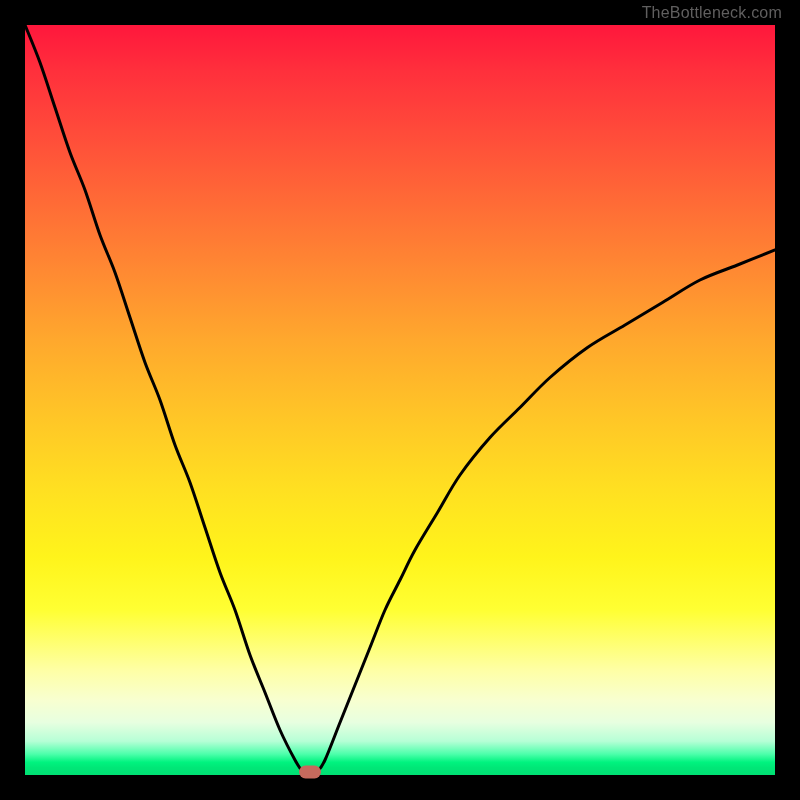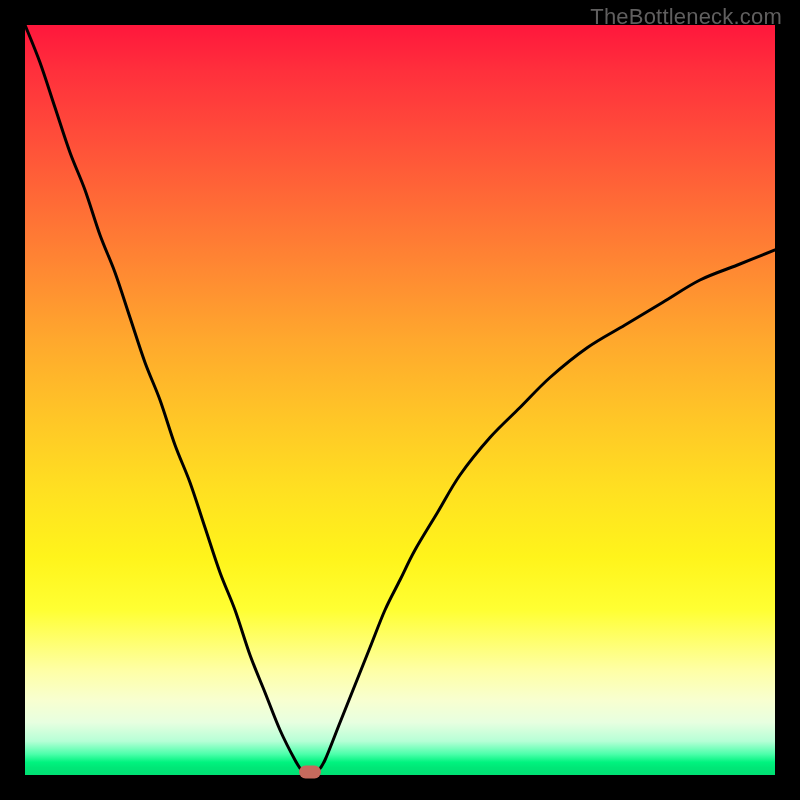--- a/index.html
+++ b/index.html
@@ -8,21 +8,21 @@
     position: relative;
     width: 800px;
     height: 800px;
     background: #000;
   }
   .watermark {
     position: absolute;
     top: 4px;
     right: 18px;
     font-family: Arial, Helvetica, sans-serif;
-    font-size: 22px;
+    font-size: 16px;
     font-weight: 500;
     color: #605f5f;
     letter-spacing: 0.2px;
   }
   .plot {
     position: absolute;
     left: 25px;
     top: 25px;
     width: 750px;
     height: 750px;

